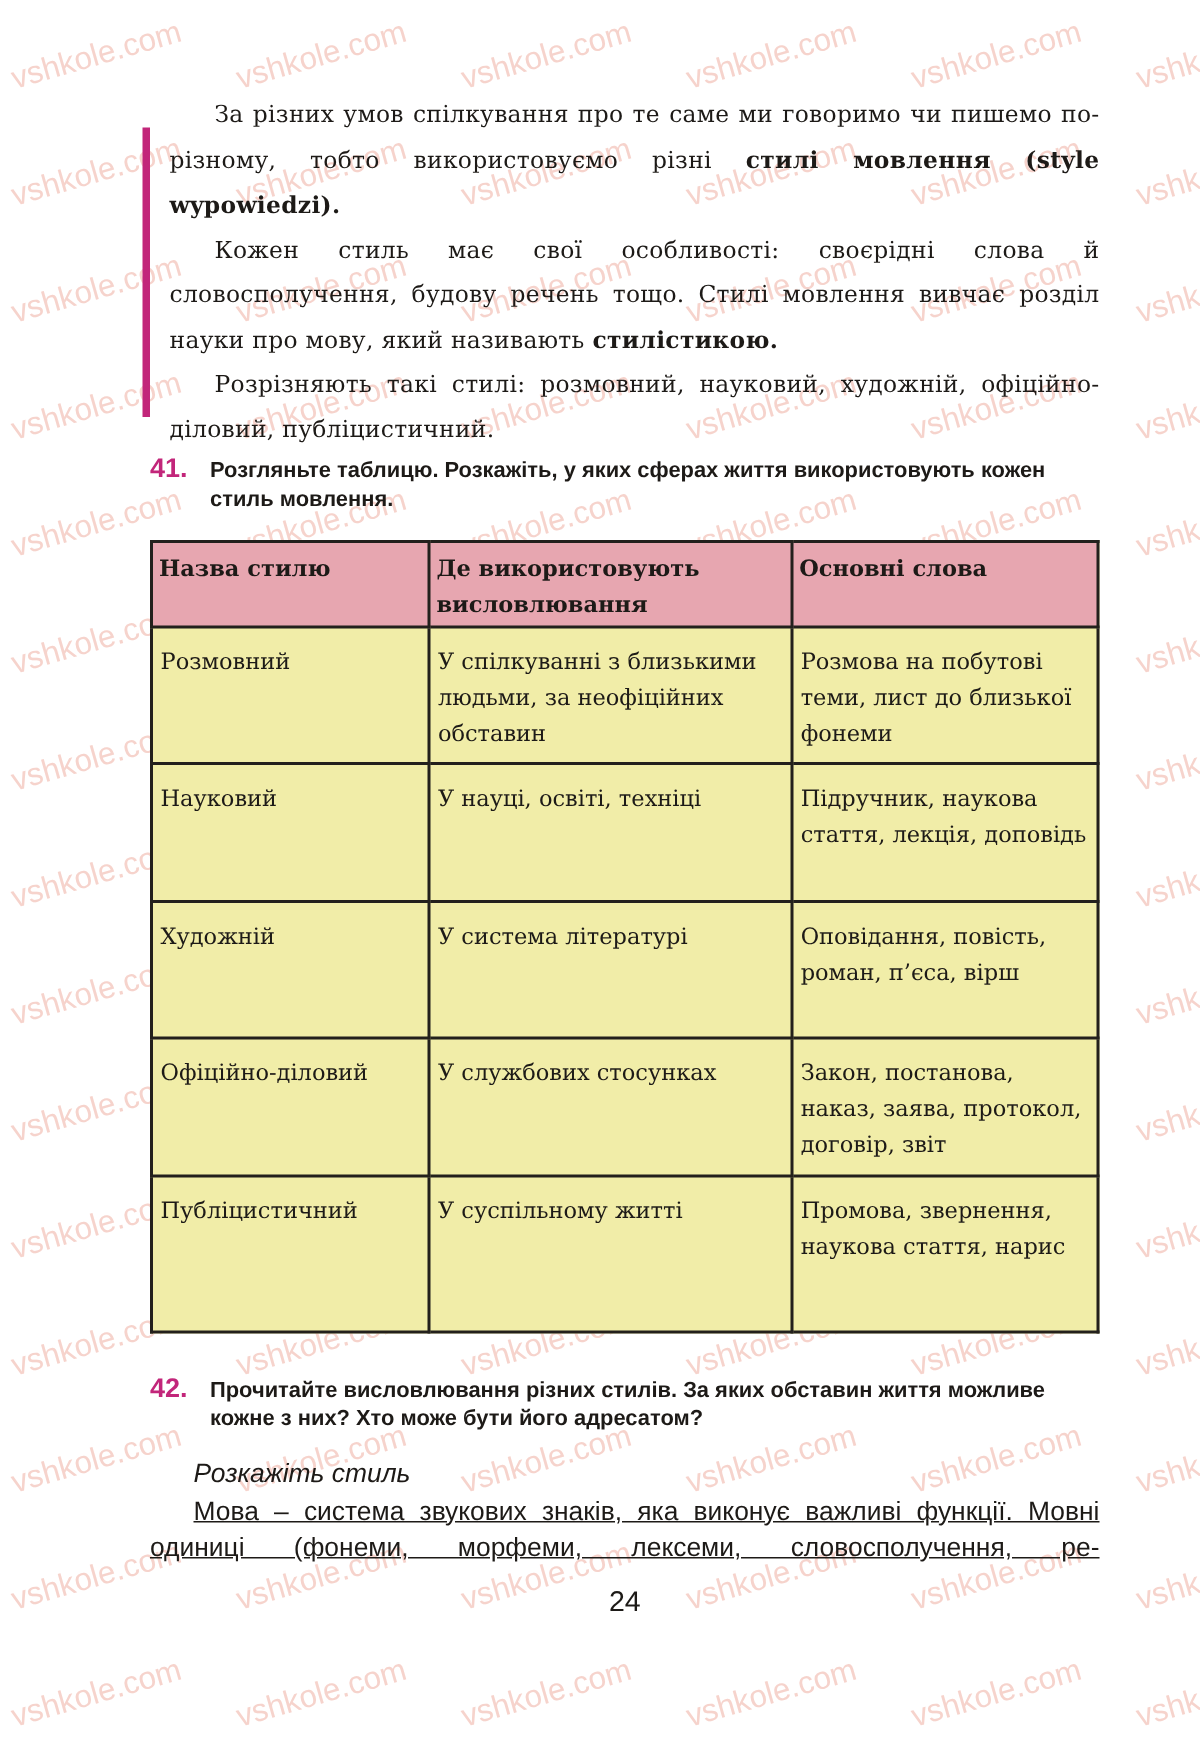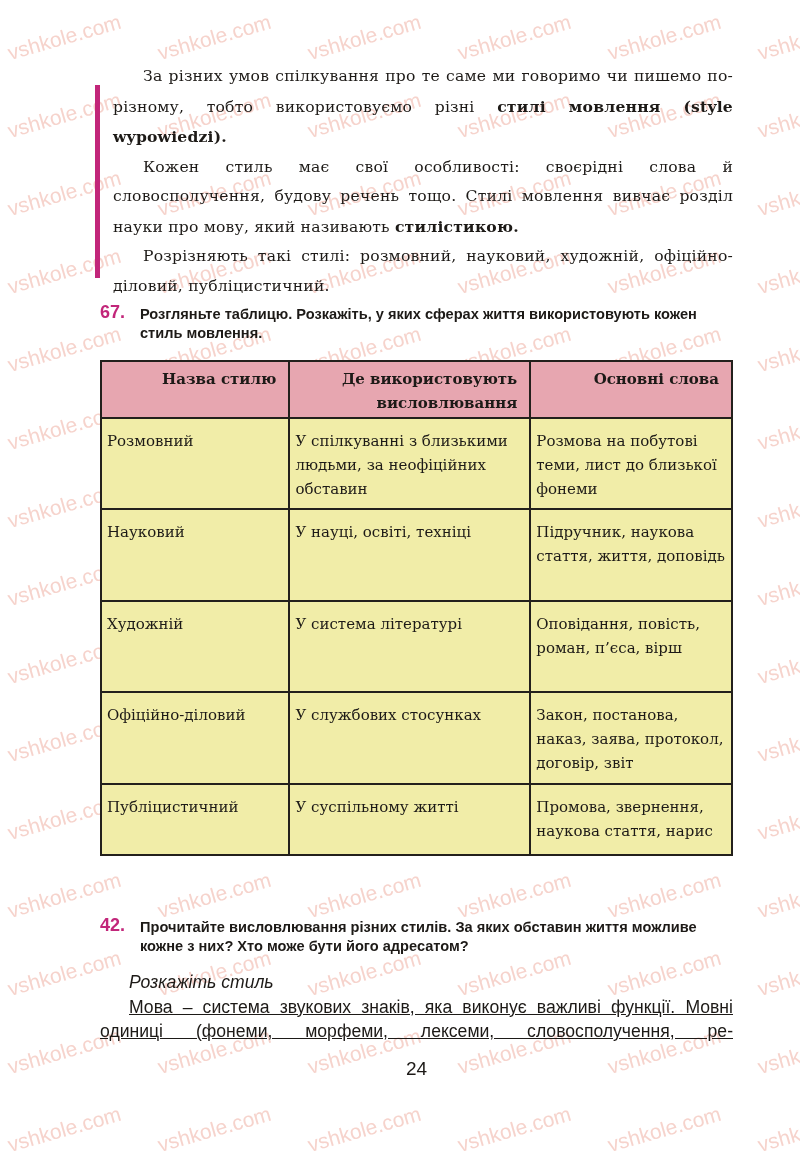--- a/index.html
+++ b/index.html
@@ -22,27 +22,27 @@
 
   .task { position: absolute; left: 100px; width: 640px; font-family: "Liberation Sans", sans-serif; font-weight: bold; font-size: 14.6px; line-height: 19px; }
   .task .num { position: absolute; left: 0; top: -2px; color: #c2267a; font-size: 18px; font-weight: bold; }
   .task .txt { display: block; margin-left: 40px; }
 
   table.styles {
     position: absolute; left: 100px; top: 360px; width: 633px; border-collapse: collapse;
     font-family: "DejaVu Serif", serif; font-size: 15px; line-height: 24px; background: #f1eda8;
   }
   table.styles td, table.styles th { border: 2px solid #23201c; vertical-align: top; padding: 3px 4px 4px 5px; }
-  table.styles th { background: #e7a6b0; font-weight: bold; text-align: right; font-size: 15px; line-height: 24px; padding: 5px 12px 2px 4px; }
+  table.styles th { background: #e7a6b0; font-weight: bold; text-align: left; font-size: 15px; line-height: 24px; padding: 5px 0 2px 4px; }
   table.styles tr.hdr { height: 54px; }
   table.styles tr.r1 { height: 91px; }
   table.styles tr.r2 { height: 92px; }
   table.styles tr.r3 { height: 91px; }
   table.styles tr.r4 { height: 92px; }
-  table.styles tr.r5 { height: 71px; }
+  table.styles tr.r5 { height: 104px; }
   table.styles td { padding-top: 10px; }
   .c1 { width: 176px; } .c2 { width: 232px; } .c3 { width: 195px; }
 
   .sample { position: absolute; left: 100px; top: 970px; width: 633px; font-family: "Liberation Sans", sans-serif; font-size: 17.6px; line-height: 24.5px; }
   .sample .heading { font-style: italic; margin-left: 29px; }
   .sample p { margin: 0; text-indent: 29px; text-align: justify; text-align-last: justify; text-decoration: underline; }
 
   .page-number { position: absolute; left: 0; width: 833px; top: 1058px; text-align: center; font-family: "Liberation Sans", sans-serif; font-size: 19px; }
 </style>
 </head>
@@ -144,40 +144,40 @@
 <div class="content">
 
   <div class="intro-bar"></div>
   <div class="intro">
     <p><span>За різних умов спілкування про те саме ми говоримо чи пишемо по-різному, тобто використовуємо різні </span><b>стилі мовлення (style wypowiedzi)</b><b>.</b></p>
     <p><span>Кожен стиль має свої особливості: своєрідні слова й словосполучення, будову речень тощо. Стилі мовлення вивчає розділ науки про мову, який називають </span><b>стилістикою</b><b>.</b></p>
     <p><span>Розрізняють такі стилі: розмовний, науковий, художній, офіційно-діловий, публіцистичний.</span></p>
   </div>
 
   <div class="task" style="top:305px;">
-    <span class="num">67.</span>
+    <span class="num">41.</span>
     <span class="txt">Розгляньте таблицю. Розкажіть, у яких сферах життя використовують кожен стиль мовлення.</span>
   </div>
 
   <table class="styles">
     <tbody>
         <tr class="hdr">
       <th class="c1">Назва стилю</th>
       <th class="c2">Де використовують висловлювання</th>
       <th class="c3">Основні слова</th>
     </tr>
     <tr class="r1">
       <td>Розмовний</td>
       <td>У спілкуванні з близькими людьми, за неофіційних обставин</td>
       <td>Розмова на побутові теми, лист до близької фонеми</td>
     </tr>
     <tr class="r2">
       <td>Науковий</td>
       <td>У науці, освіті, техніці</td>
-      <td>Підручник, наукова стаття, життя, доповідь</td>
+      <td>Підручник, наукова стаття, лекція, доповідь</td>
     </tr>
     <tr class="r3">
       <td>Художній</td>
       <td>У система літературі</td>
       <td>Оповідання, повість, роман, п’єса, вірш</td>
     </tr>
     <tr class="r4">
       <td>Офіційно-діловий</td>
       <td>У службових стосунках</td>
       <td>Закон, постанова, наказ, заява, протокол, договір, звіт</td>

